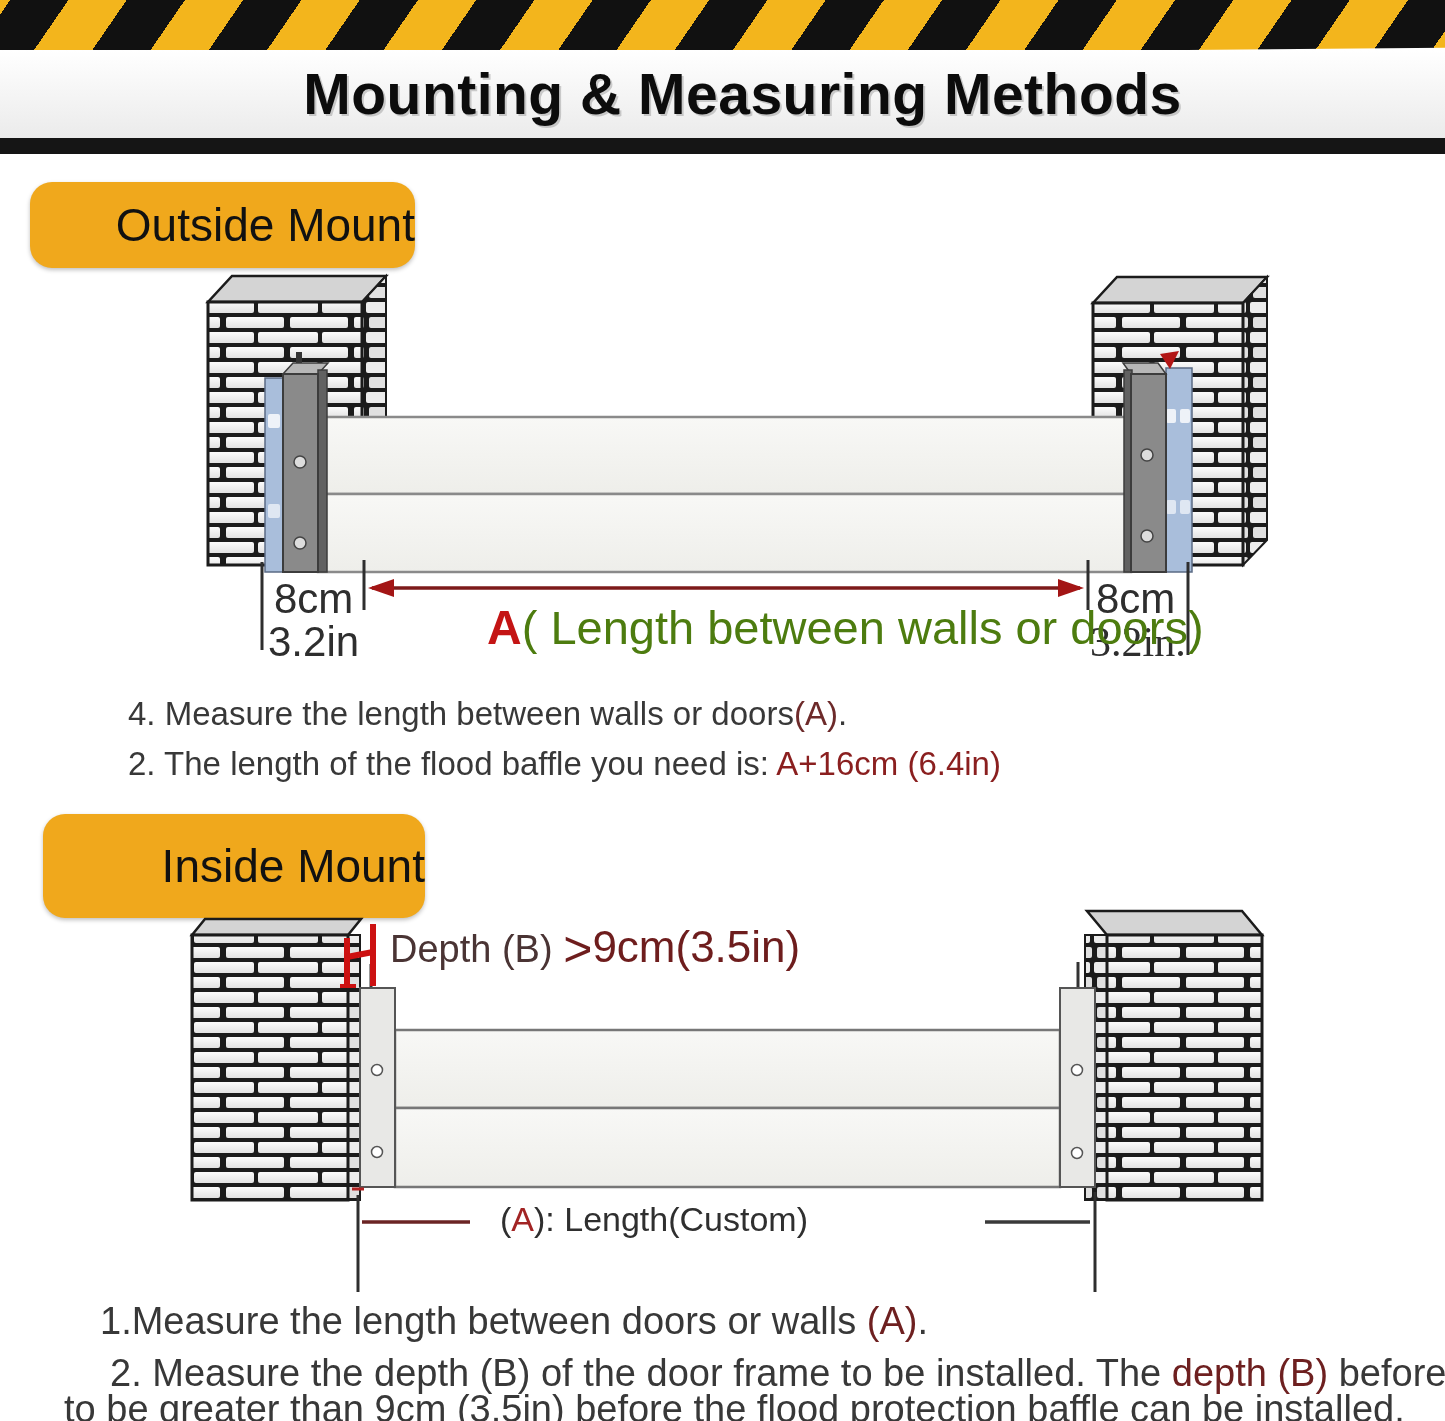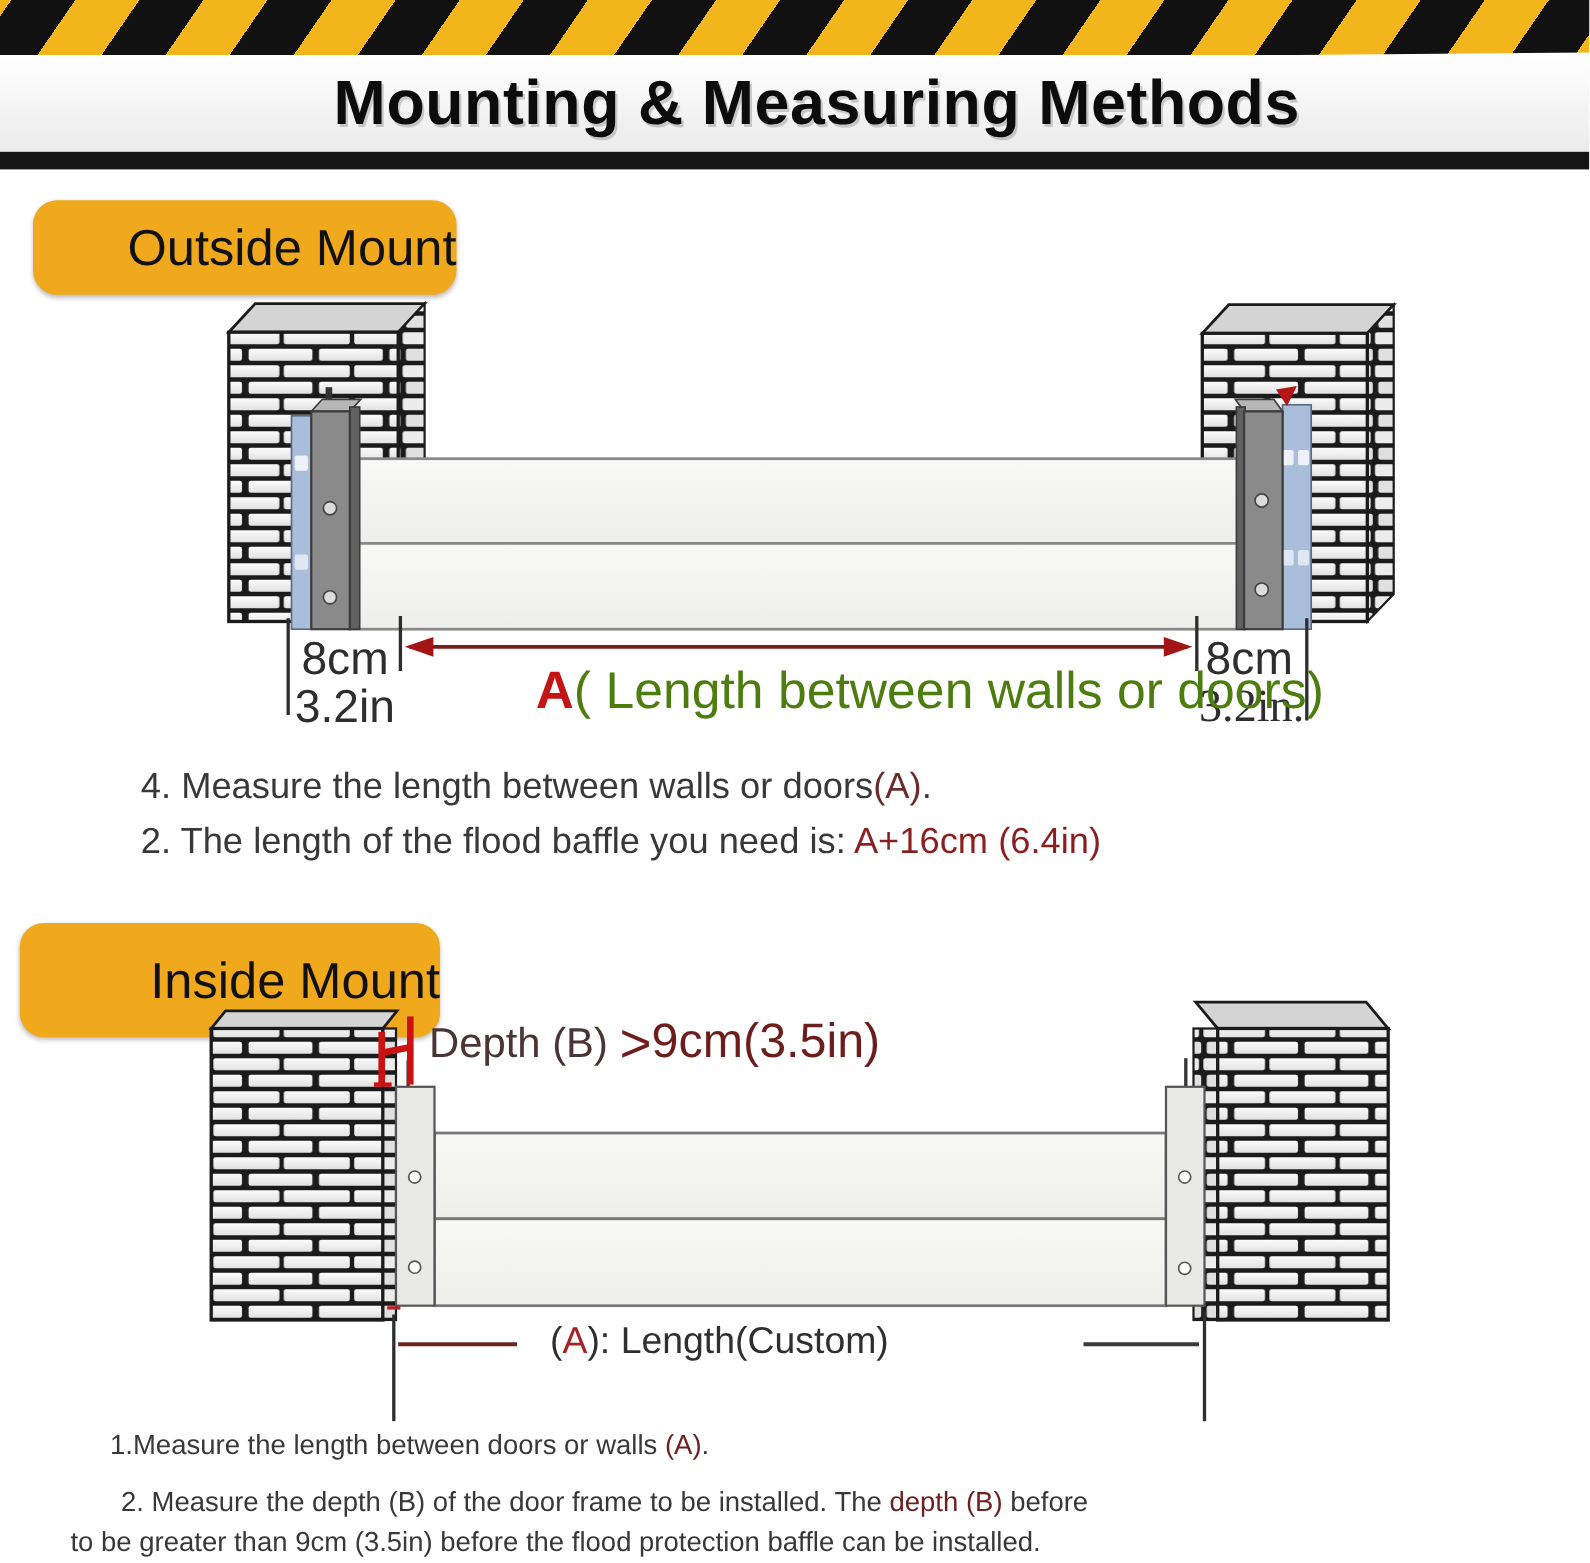--- a/index.html
+++ b/index.html
@@ -25,37 +25,37 @@
   }
   .blackbar{position:absolute;left:0;top:138px;width:1445px;height:16px;background:#151515;}
   
   .badge{
     position:absolute;background:#f0a81c;border-radius:22px;
     display:flex;align-items:center;justify-content:flex-end;
     color:#111;font-size:46px;box-shadow:0 2px 4px rgba(0,0,0,0.25);
     white-space:nowrap;
   }
   .badge.outside{left:30px;top:182px;width:385px;height:86px;}
-  .badge.inside{left:18px;top:814px;width:382px;height:104px;margin-top:25px;}
+  .badge.inside{left:43px;top:814px;width:382px;height:104px;}
   
   svg.diagram{position:absolute;left:0;top:0;z-index:1;}
   
   .lbl{position:absolute;z-index:2;white-space:nowrap;}
   .cm{font-size:42px;color:#2e2e2e;}
   .span-a{font-size:48px;font-weight:bold;color:#c41414;}
   .span-rest{font-size:47px;color:#4d7c0f;}
   .note{font-size:33px;color:#383838;}
   .note .ref{color:#6d2a2a;}
   .note .hl{color:#8a1f1f;}
   .depth-label{font-size:38px;color:#4a3434;}
   .depth-gt{font-size:50px;color:#6e1d1d;line-height:38px;vertical-align:-4px;}
   .depth-val{font-size:44px;color:#6e1d1d;}
   .alen{font-size:34px;color:#2f2f2f;}
   .alen .a{color:#a22424;}
-  .noteB{font-size:25px;color:#383838;}
+  .noteB{font-size:38px;color:#383838;}
   .noteB .ref{color:#6e2020;}
 </style>
 </head>
 <body>
 
 <div class="page">
 
   <div class="hazard"></div>
   <div class="titlebar">
     <div class="title">Mounting &amp; Measuring Methods</div>

